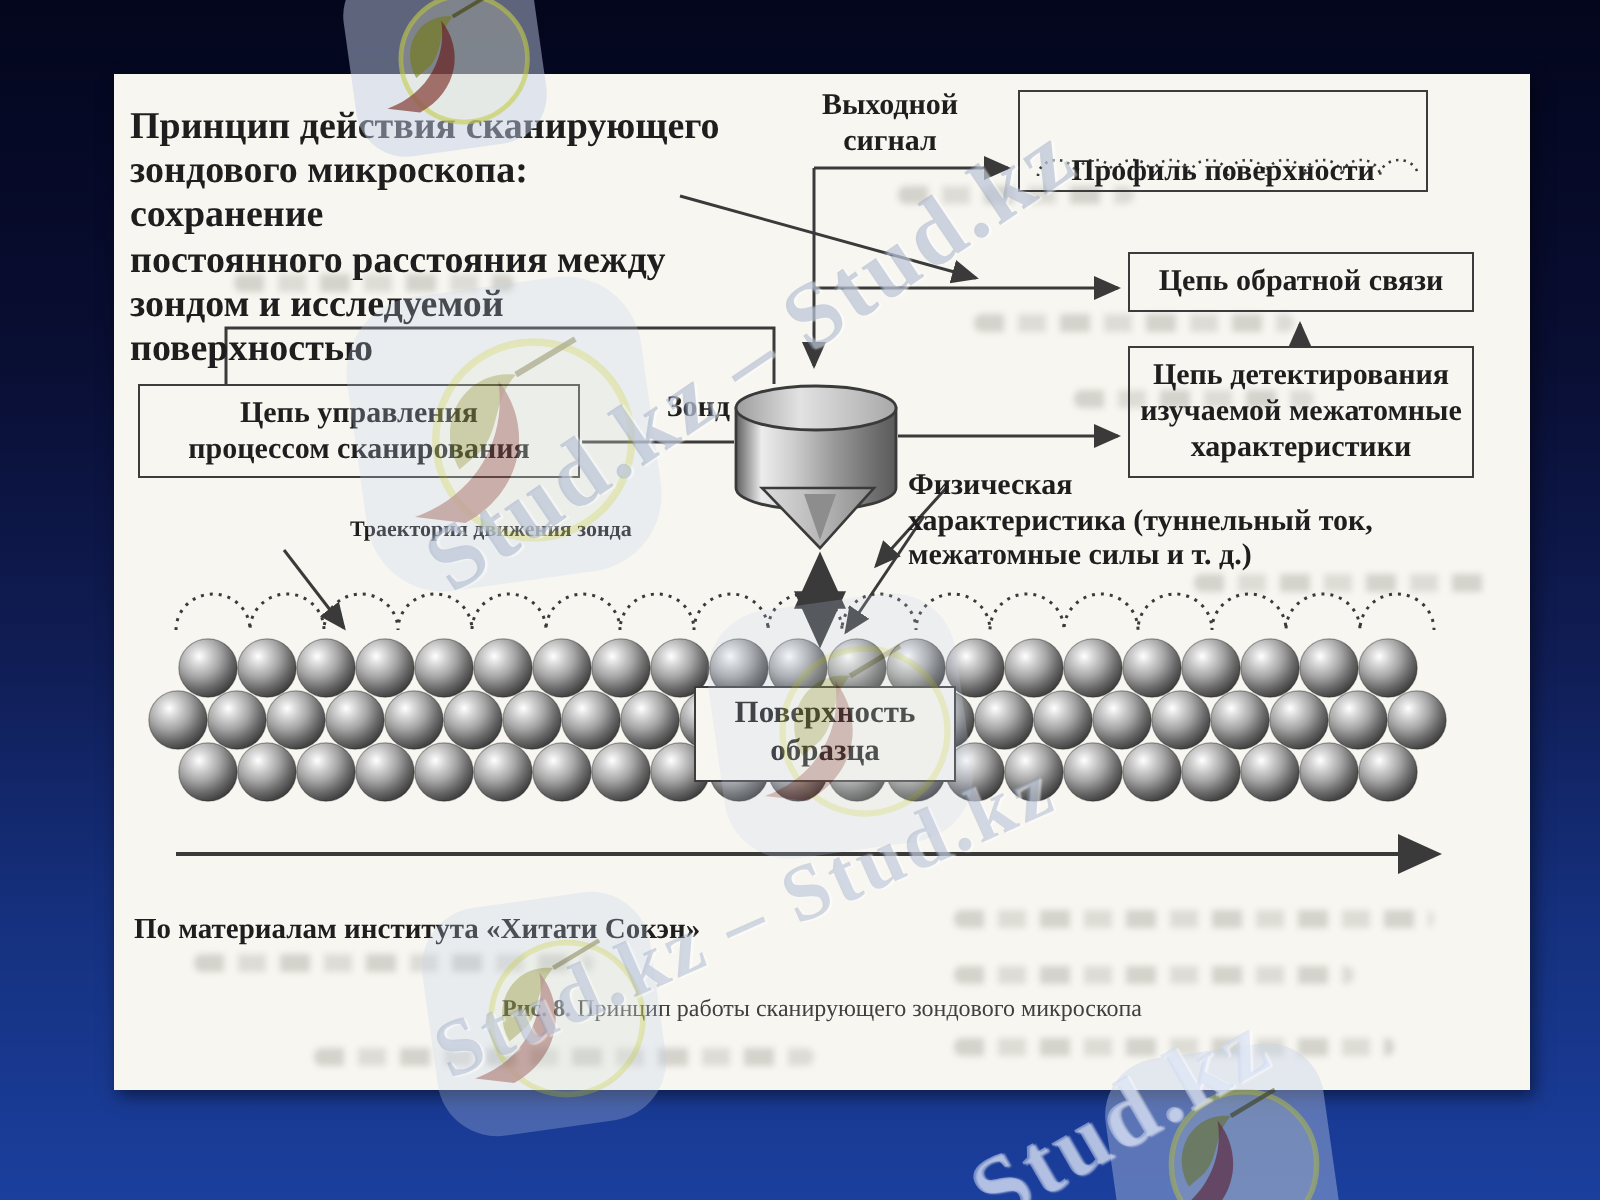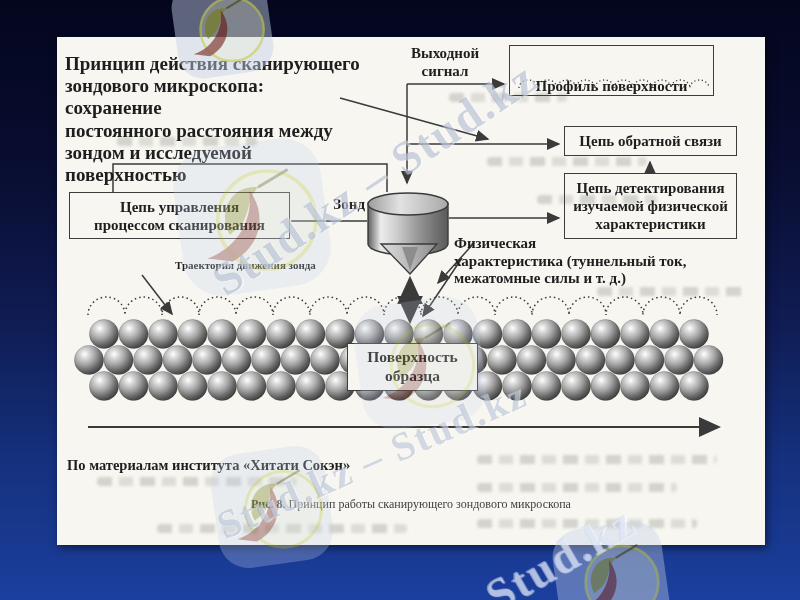--- a/index.html
+++ b/index.html
@@ -197,21 +197,21 @@
     <div class="dbox" style="left:452px;top:8px;width:203px;height:46px;justify-content:flex-end;padding-top:3px">
       <div>Профиль поверхности</div>
     </div>
 
     <div class="dbox" style="left:507px;top:89px;width:171px;height:28px">
       <div>Цепь обратной связи</div>
     </div>
 
     <div class="dbox" style="left:507px;top:136px;width:171px;height:64px">
       <div>Цепь детектирования</div>
-      <div>изучаемой физической</div>
+      <div>изучаемой межатомные</div>
       <div>характеристики</div>
     </div>
 
     <div class="dbox" style="left:12px;top:155px;width:219px;height:45px">
       <div>Цепь управления</div>
       <div>процессом сканирования</div>
     </div>
 
     <div class="dlabel" style="left:262px;top:159px;width:46px;text-align:right">Зонд</div>
 

